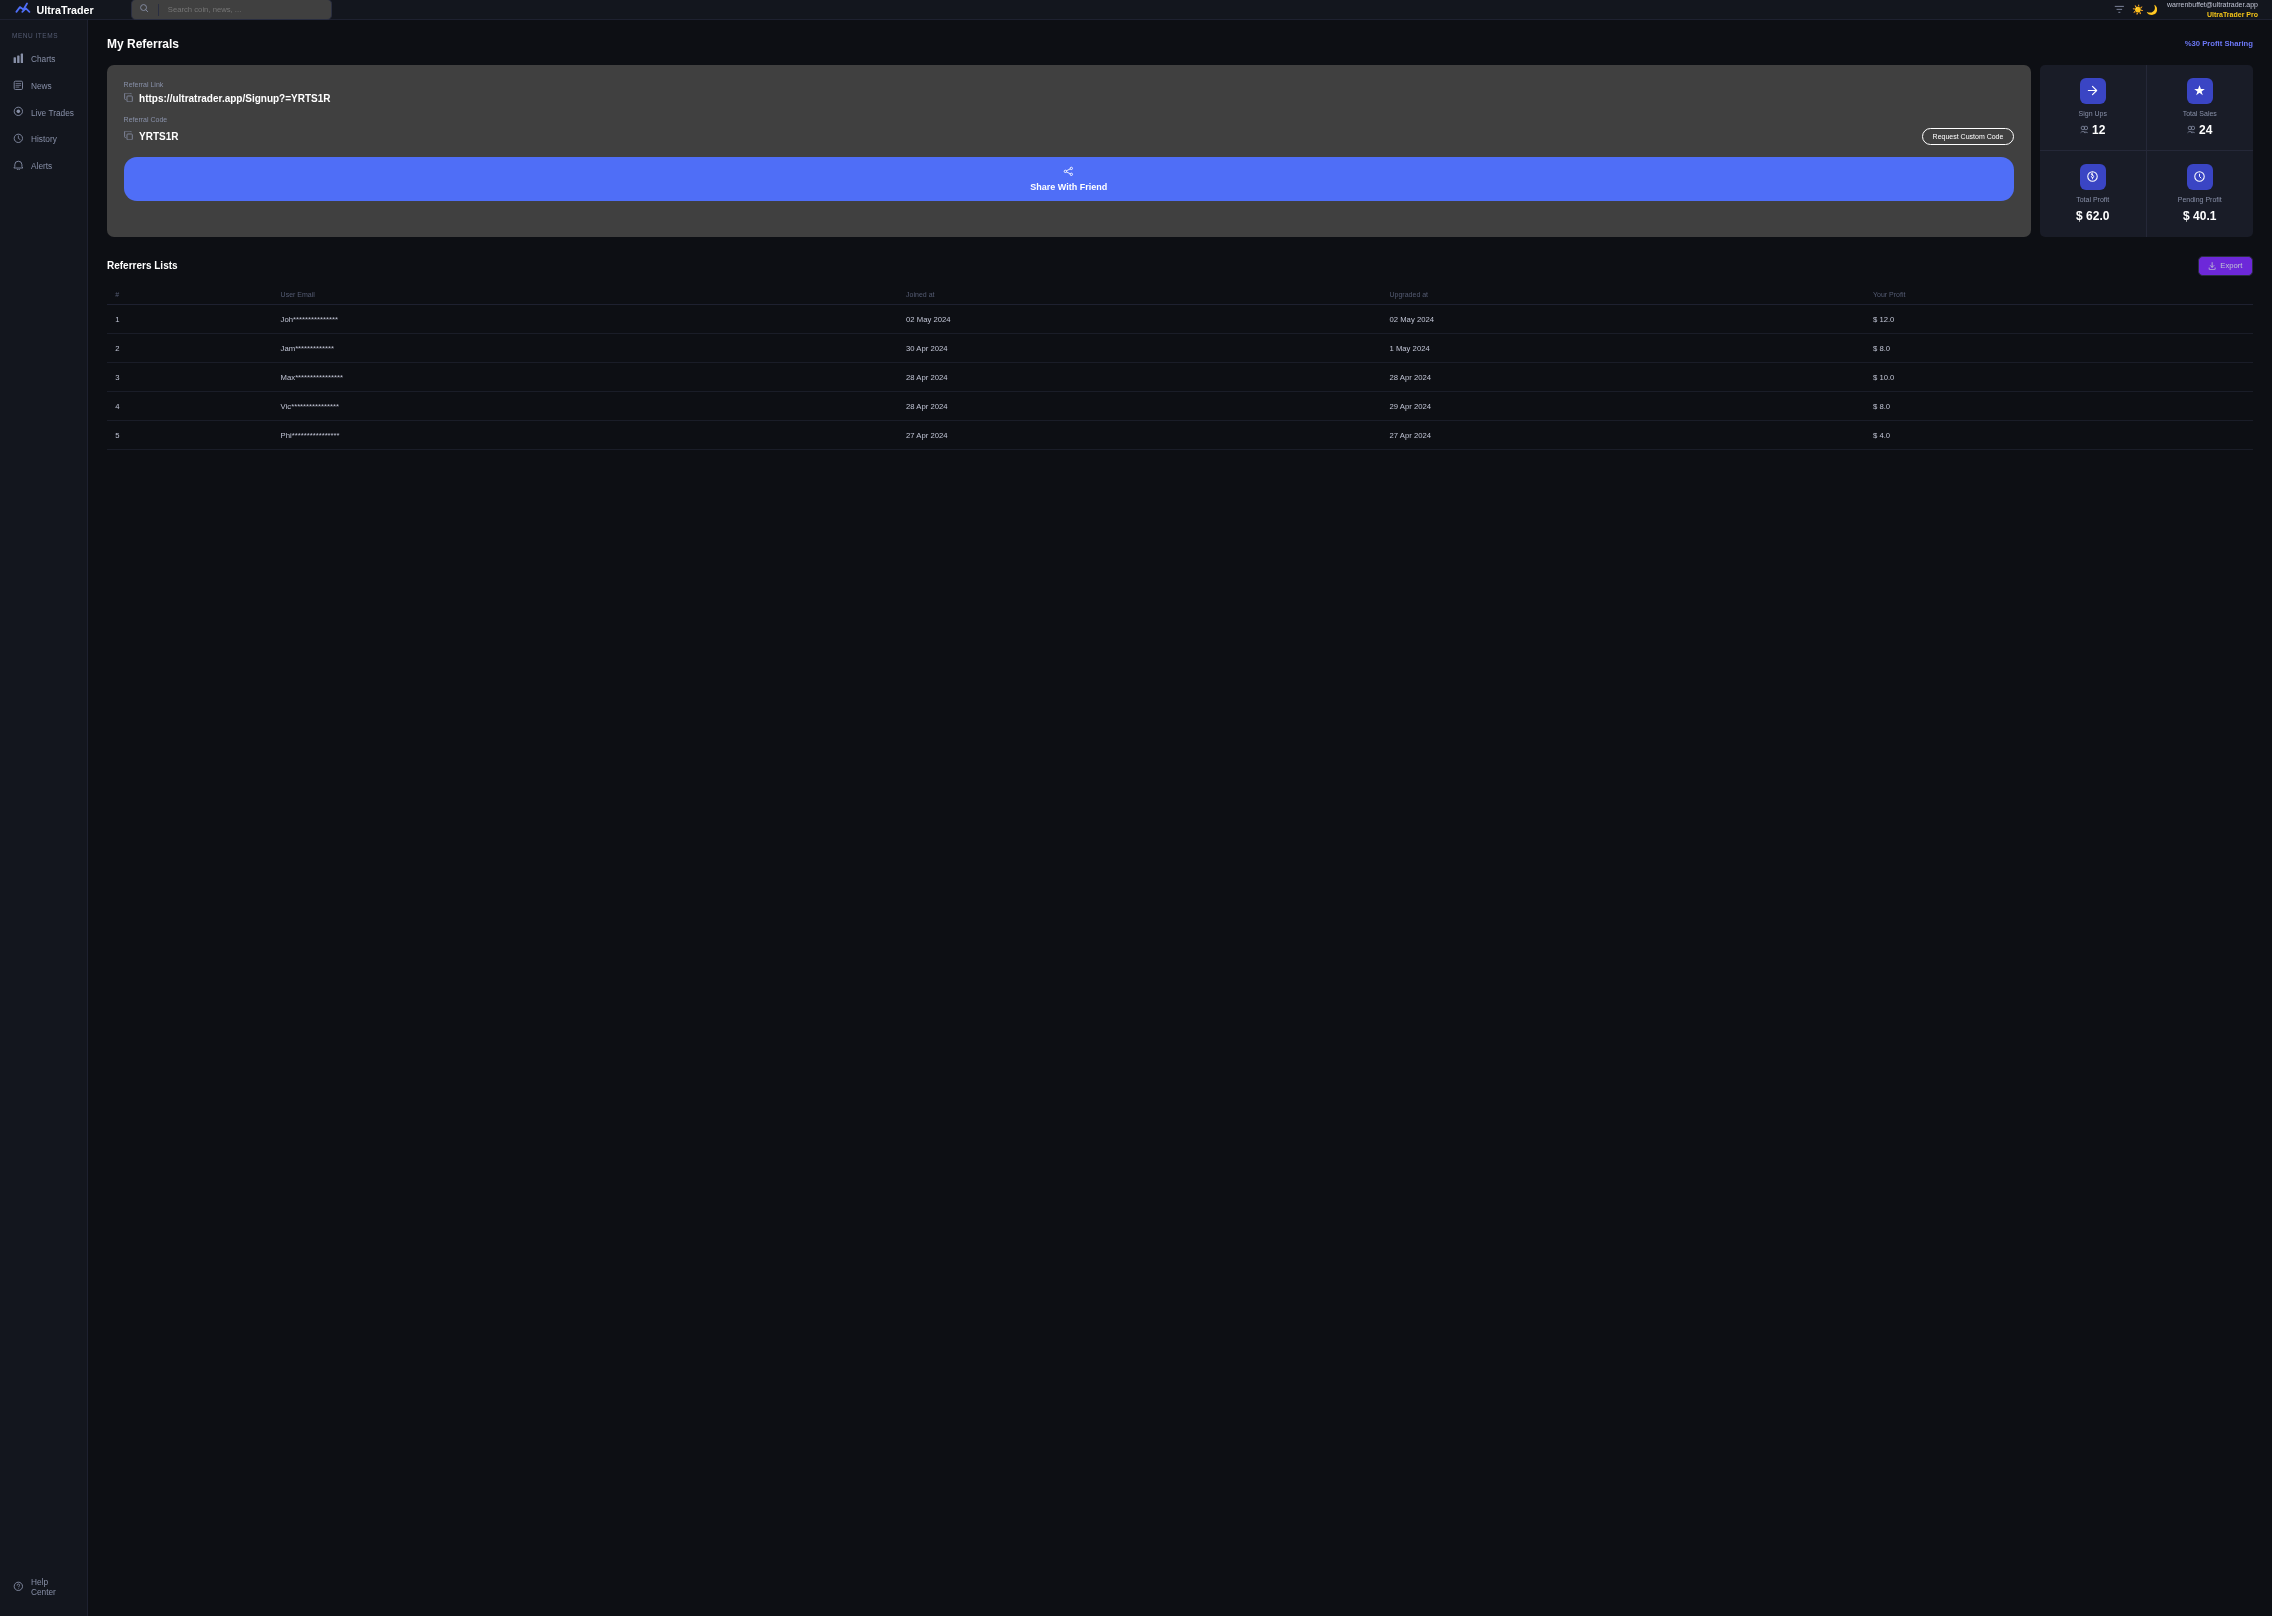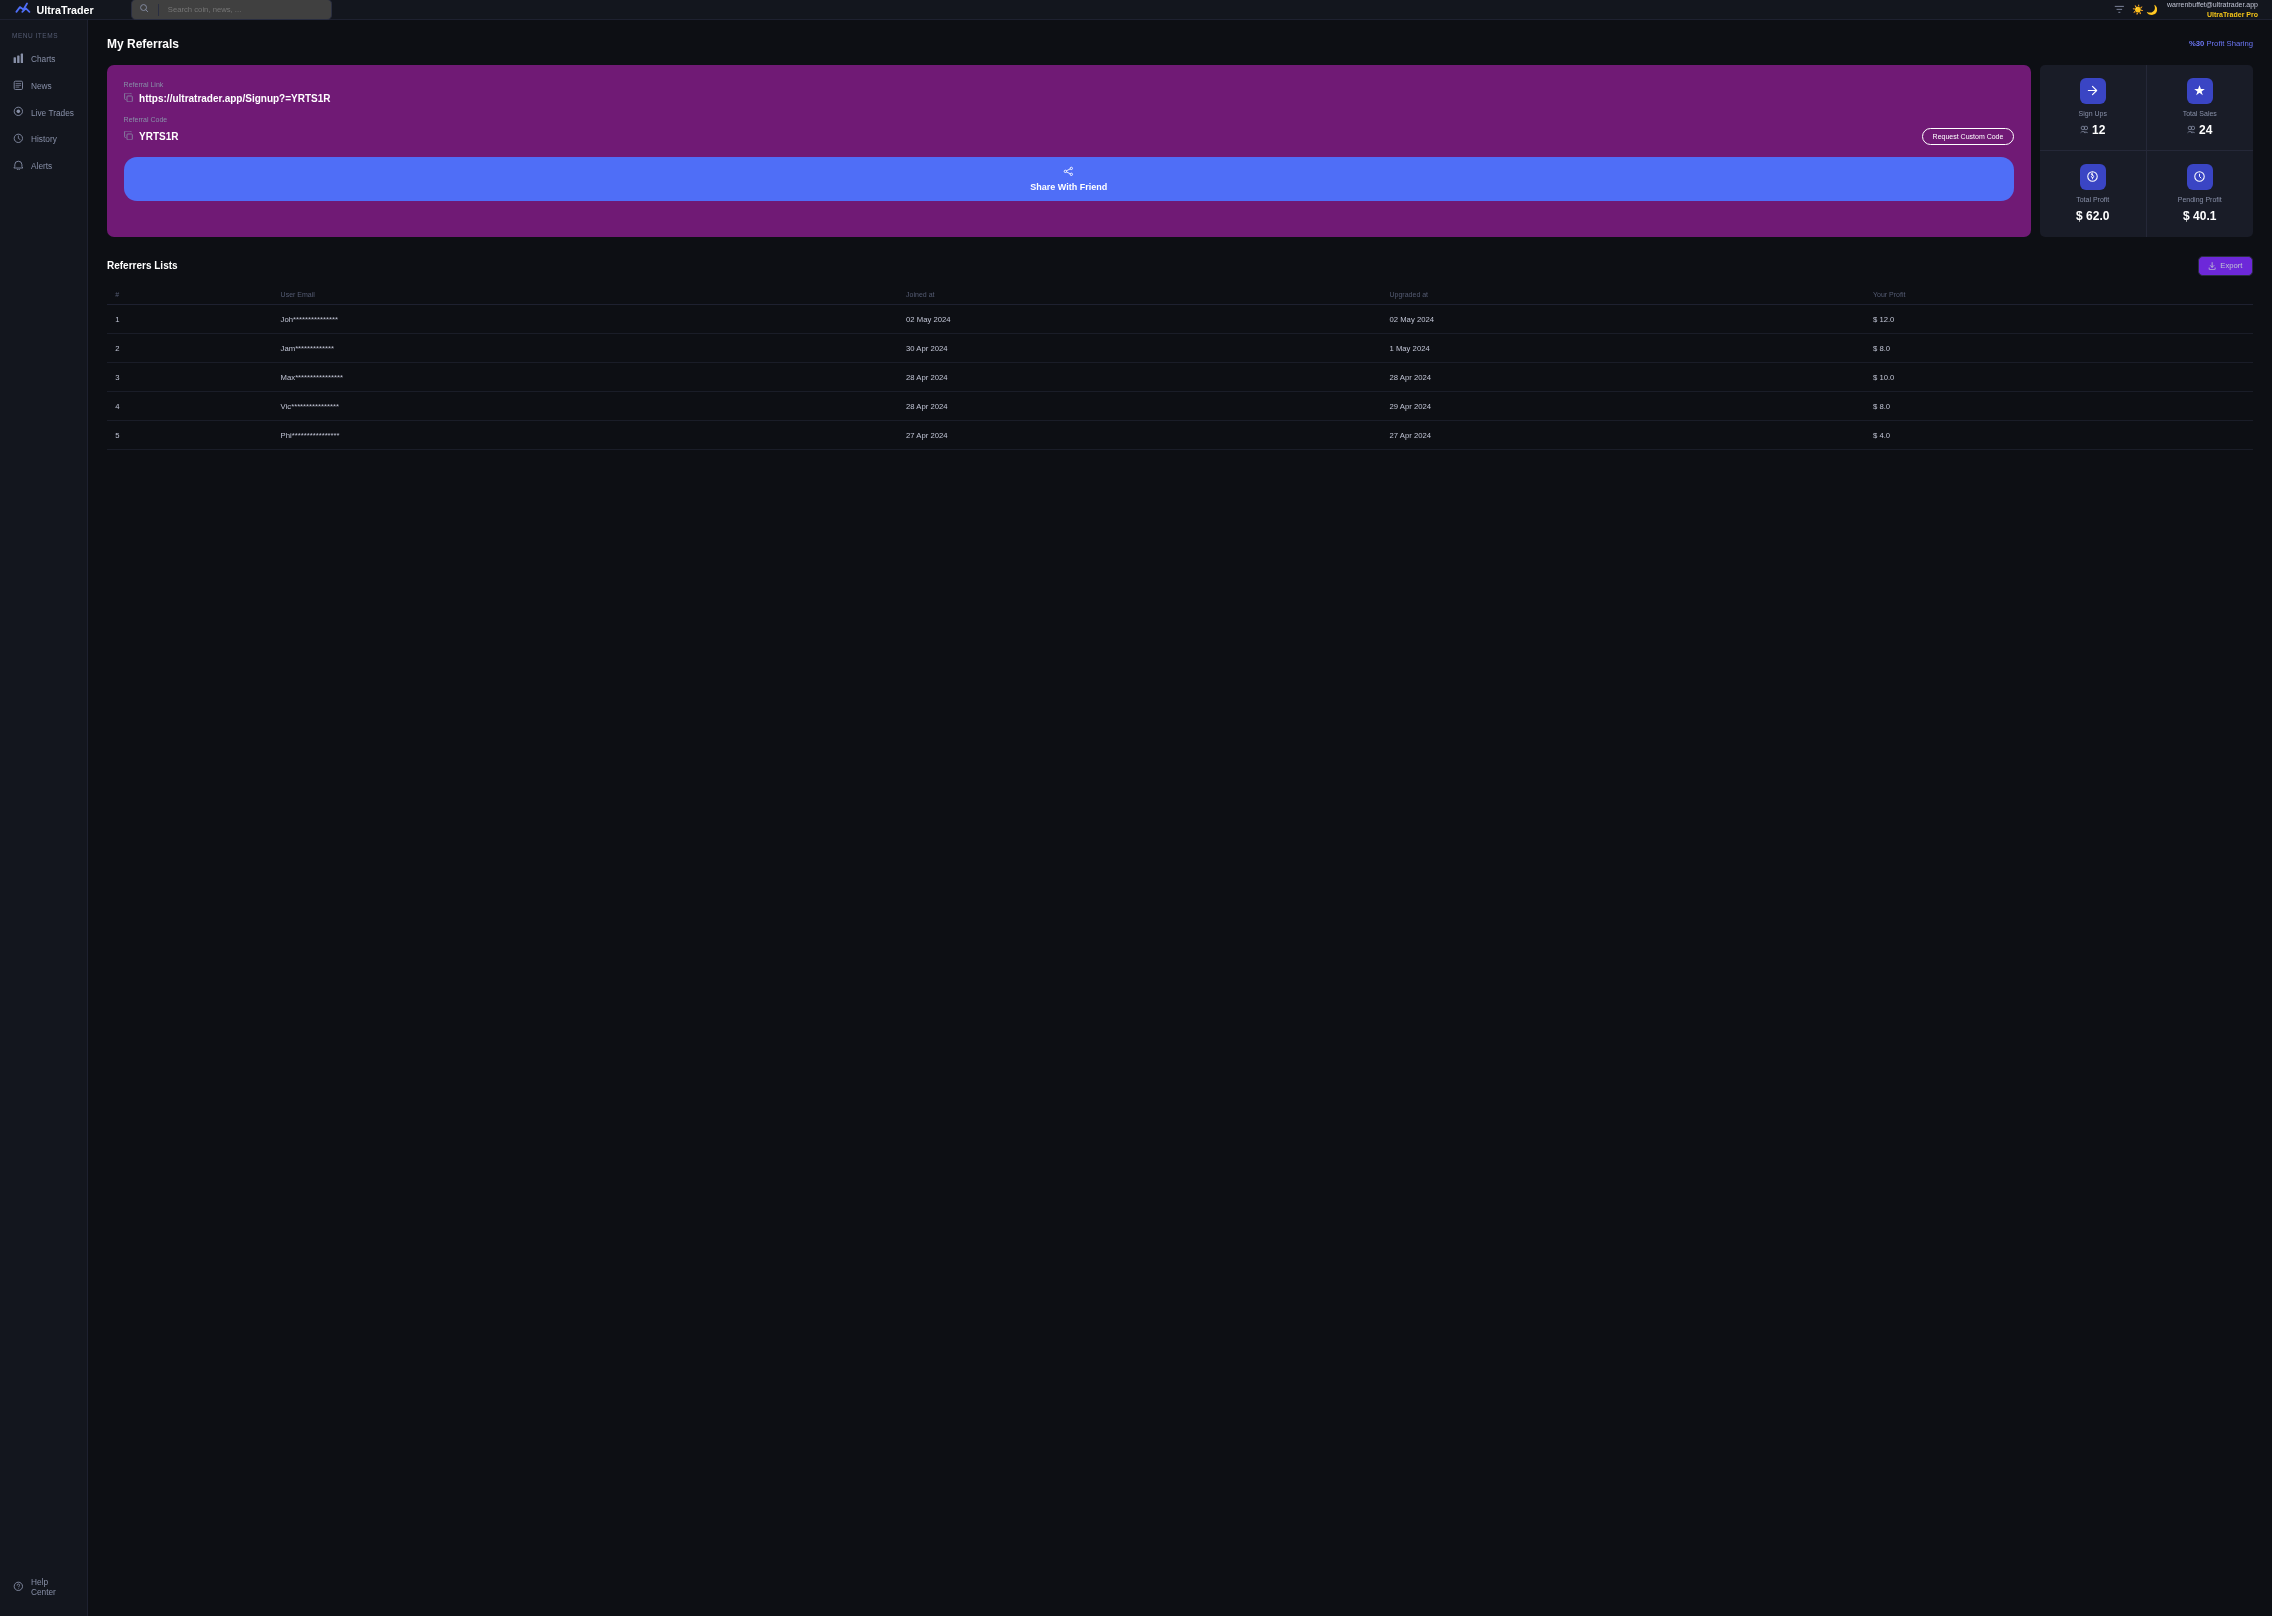--- a/index.html
+++ b/index.html
@@ -152,31 +152,31 @@
       font-size: 12px;
       font-weight: 700;
       color: #fff;
     }
     .profit-sharing {
       font-size: 7.7px;
       color: #8890a8;
     }
     .profit-sharing span {
       color: #6c77f5;
-      font-weight: 400;
+      font-weight: 700;
     }
     
     .referral-area {
       display: grid;
       grid-template-columns: 1fr 213px;
       gap: 9.5px;
       margin-bottom: 19px;
     }
     .referral-card {
-      background: #701a75;
+      background: #404040;
       border-radius: 7px;
       padding: 16.6px 16.6px 14px;
       display: flex;
       flex-direction: column;
       gap: 12px;
     }
     .field-label {
       font-size: 7px;
       color: #8890a8;
       margin-bottom: 4.7px;

